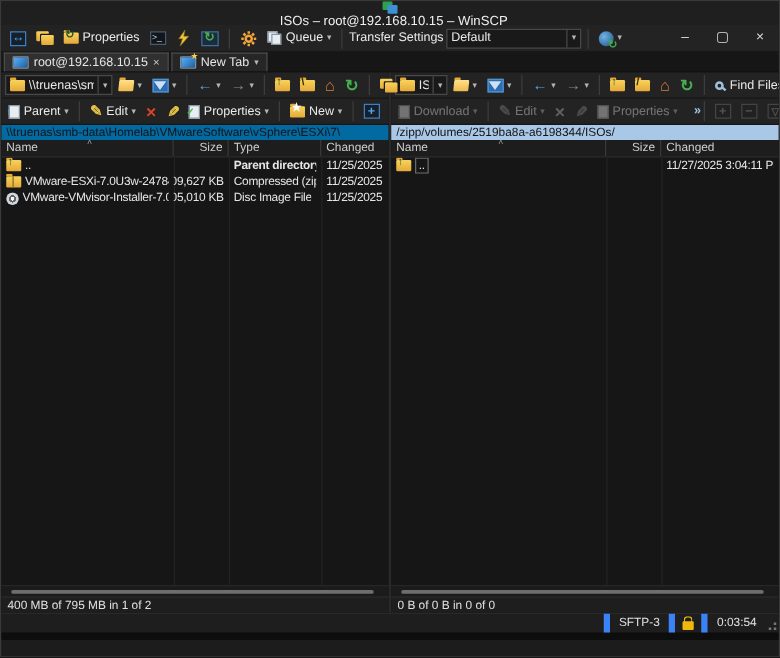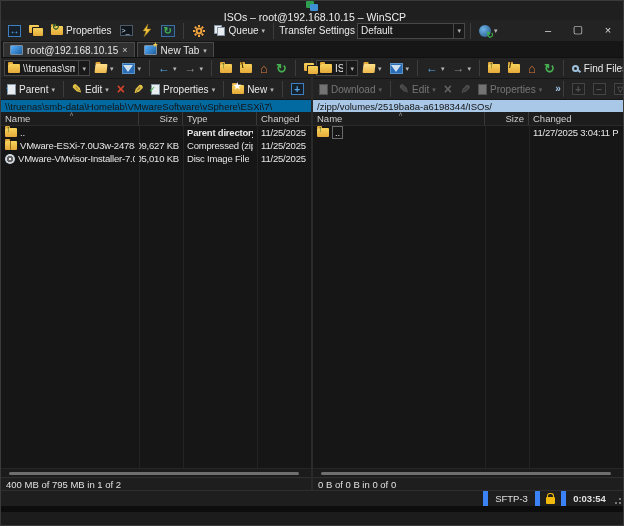--- a/index.html
+++ b/index.html
@@ -516,17 +516,17 @@
         </div>
     </div>
   </div>
 
   <div class="statusbar">
     <span class="sb-fill"></span>
     <span class="sb-seg" style="width:52px;">SFTP-3</span>
     <span class="sb-seg" style="width:26px;">
         <span class="lock"></span>
       </span>
-    <span class="sb-seg" style="width:52px;font-weight:bold;">0:03:54</span>
+    <span class="sb-seg" style="width:52px;">0:03:54</span>
     <span class="grip"></span>
   </div>
   <div class="bottomstrip"></div>
 </div>
 
 </body></html>

